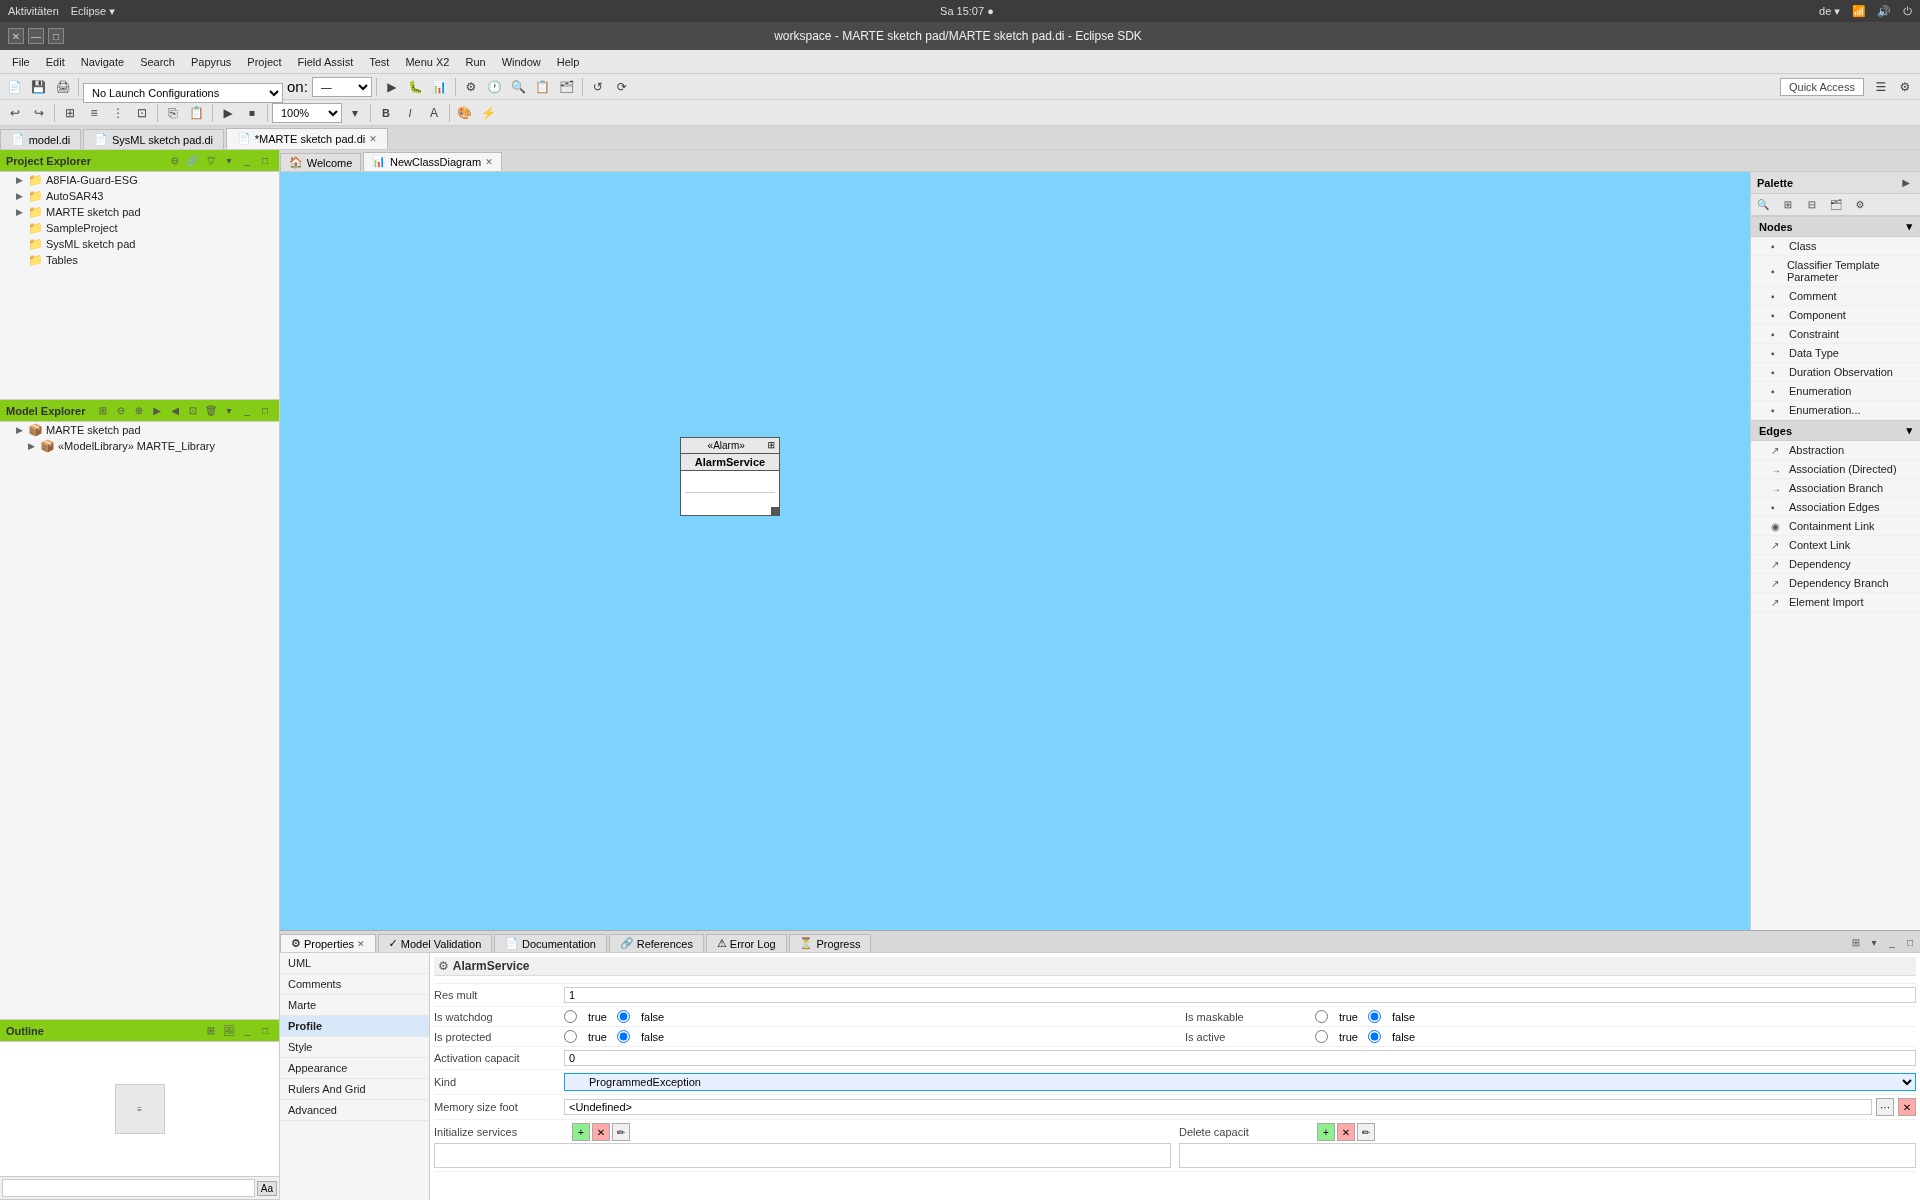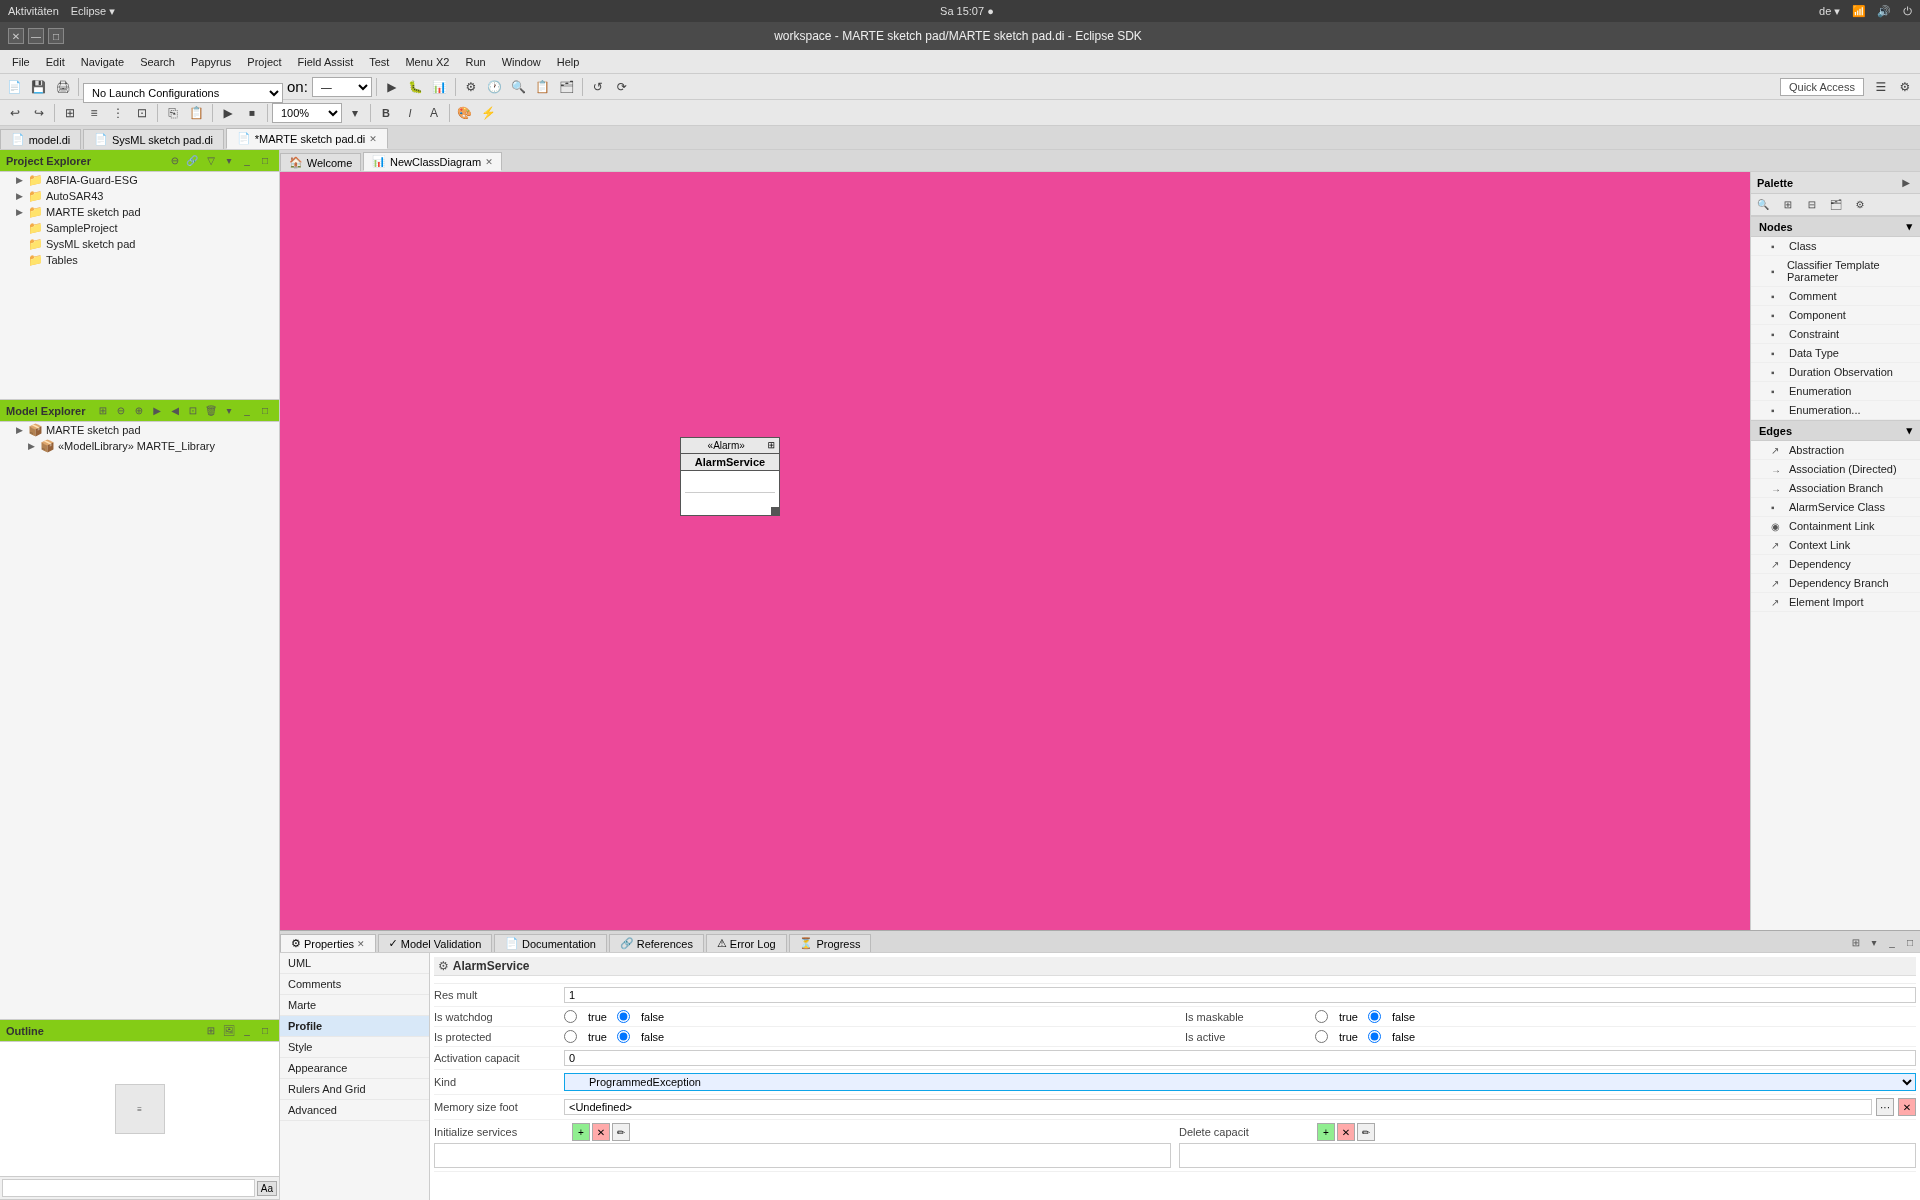--- a/index.html
+++ b/index.html
@@ -181,21 +181,21 @@
       font-size: 11px;
       color: #222;
     }
     .tree-arrow { width: 12px; font-size: 9px; color: #666; }
     .tree-icon { width: 16px; margin-right: 2px; font-size: 12px; }
     .indent-1 { padding-left: 16px; }
     .indent-2 { padding-left: 28px; }
 
     .diagram-canvas {
       flex: 1;
-      background: #ec4899;
+      background: #7dd3fc;
       position: relative;
       overflow: hidden;
     }
 
     
     .uml-class {
       position: absolute;
       border: 1px solid #555;
       background: white;
       font-size: 11px;
@@ -737,21 +737,21 @@
         <div class="palette-item">
           <span class="palette-item-icon">→</span>
           <span>Association (Directed)</span>
         </div>
         <div class="palette-item">
           <span class="palette-item-icon">→</span>
           <span>Association Branch</span>
         </div>
         <div class="palette-item">
           <span class="palette-item-icon">▪</span>
-          <span>AlarmService Class</span>
+          <span>Association Edges</span>
         </div>
         <div class="palette-item">
           <span class="palette-item-icon">◉</span>
           <span>Containment Link</span>
         </div>
         <div class="palette-item">
           <span class="palette-item-icon">↗</span>
           <span>Context Link</span>
         </div>
         <div class="palette-item">

